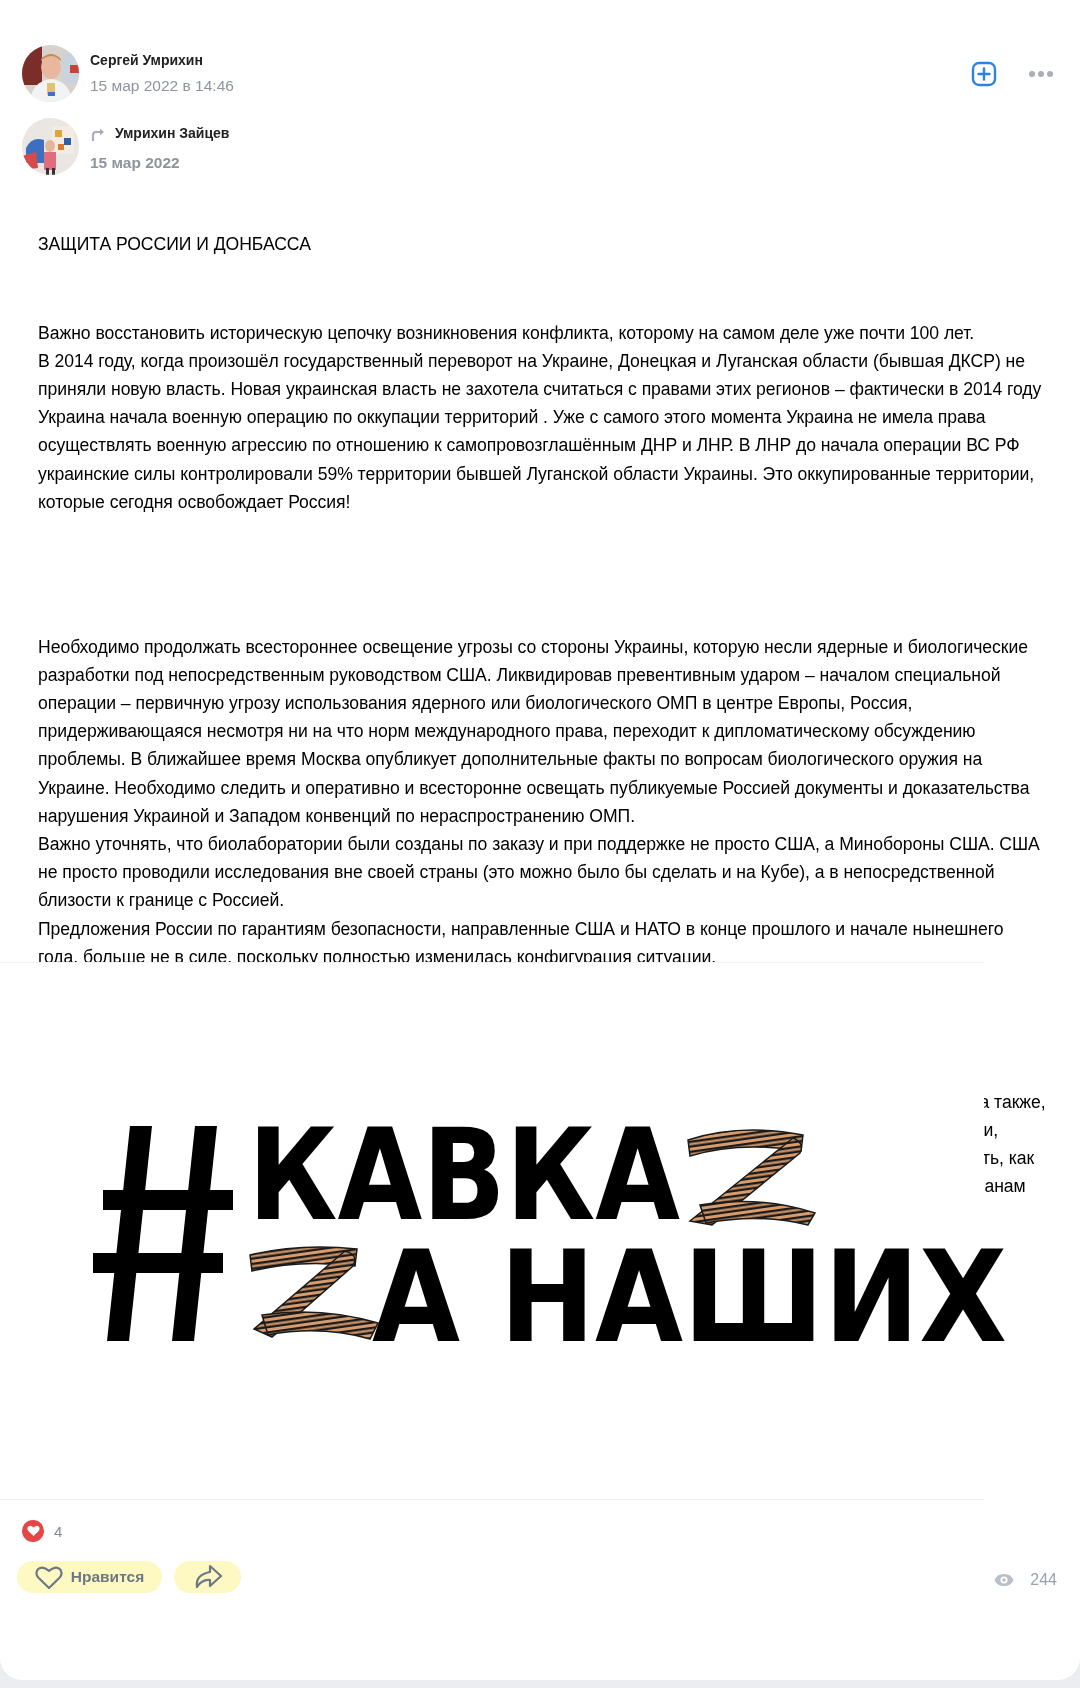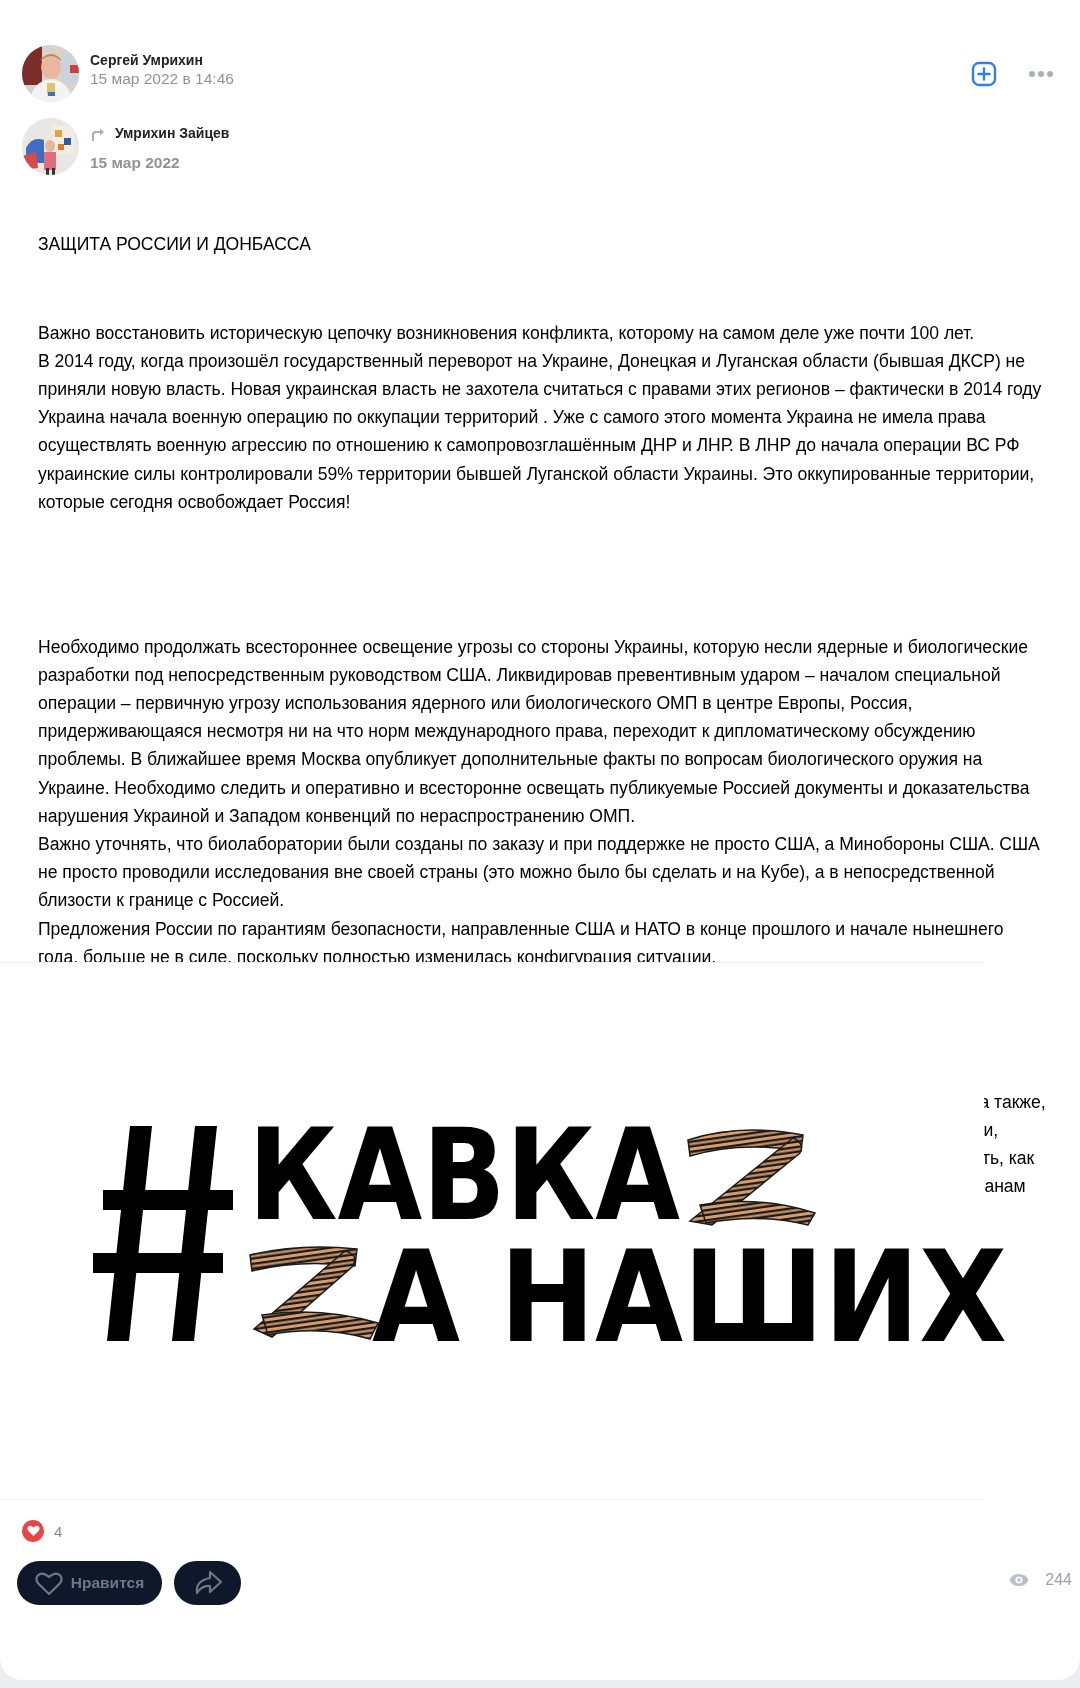--- a/index.html
+++ b/index.html
@@ -29,27 +29,27 @@
       background: #fff; border-top: 1px solid #f2f3f5; border-bottom: 1px solid #f2f3f5;
     }
     .attachment svg { position: absolute; left: 0; top: 0; }
     .reactions { position: absolute; left: 22px; top: 1520px; display: flex; align-items: center; }
     .reaction-badge {
       width: 22px; height: 22px; border-radius: 50%; background: #e64646;
       display: flex; align-items: center; justify-content: center;
     }
     .reaction-count { font-size: 15px; color: #818c99; margin-left: 10px; }
     .action-btn {
-      position: absolute; height: 44px; border-radius: 22px; background: #0f172a;
+      position: absolute; height: 32px; border-radius: 22px; background: #fef9c3;
       display: flex; align-items: center; justify-content: center;
     }
     .like-btn { left: 17px; top: 1561px; width: 145px; }
     .like-label { font-size: 15.5px; color: #6d7885; font-weight: bold; margin-left: 8px; }
     .share-btn { left: 174px; top: 1561px; width: 67px; }
-    .views { position: absolute; right: 8px; top: 1571px; display: flex; align-items: center; }
+    .views { position: absolute; right: 23px; top: 1571px; display: flex; align-items: center; }
     .views-count { font-size: 16px; color: #99a2ad; margin-left: 16px; }
   </style>
 </head>
 <body>
 
 <div class="card">
 
   <div class="avatar" style="left:22px; top:45px;">
     <svg viewBox="0 0 57 57">
       <rect width="57" height="57" fill="#d9d2cc"></rect>
@@ -57,21 +57,21 @@
       <rect x="40" y="8" width="17" height="30" fill="#c9d3de"></rect>
       <rect x="48" y="20" width="9" height="8" fill="#c9413a"></rect>
       <ellipse cx="29" cy="22" rx="10" ry="12" fill="#e8b79e"></ellipse>
       <path d="M19 16 Q29 6 39 16 L39 14 Q29 4 19 14Z" fill="#c58a55"></path>
       <path d="M8 57 Q10 36 29 34 Q48 36 50 57Z" fill="#f2f3f5"></path>
       <rect x="25" y="38" width="8" height="12" fill="#e1c46a"></rect>
       <rect x="26" y="47" width="7" height="4" fill="#3b74c4"></rect>
     </svg>
   </div>
   <div class="author-name" style="left:90px; top:52px;">Сергей Умрихин</div>
-  <div class="author-date" style="left:90px; top:70px;">15 мар 2022 в 14:46</div>
+  <div class="author-date" style="left:90px; top:77px;">15 мар 2022 в 14:46</div>
 
   <div class="icon-btn" style="left:970px; top:60px; width:28px; height:28px;">
     <svg width="26" height="26" viewBox="0 0 26 26">
       <rect x="2" y="2" width="22" height="22" rx="6" fill="none" stroke="#2d81e0" stroke-width="2.4"></rect>
       <path d="M13 7.5 V18.5 M7.5 13 H18.5" stroke="#2d81e0" stroke-width="2.4" stroke-linecap="round"></path>
     </svg>
   </div>
   <div class="icon-btn" style="left:1026px; top:62px; width:30px; height:24px;">
     <svg width="26" height="8" viewBox="0 0 26 8">
       <circle cx="4" cy="4" r="3" fill="#a8afb8"></circle>

